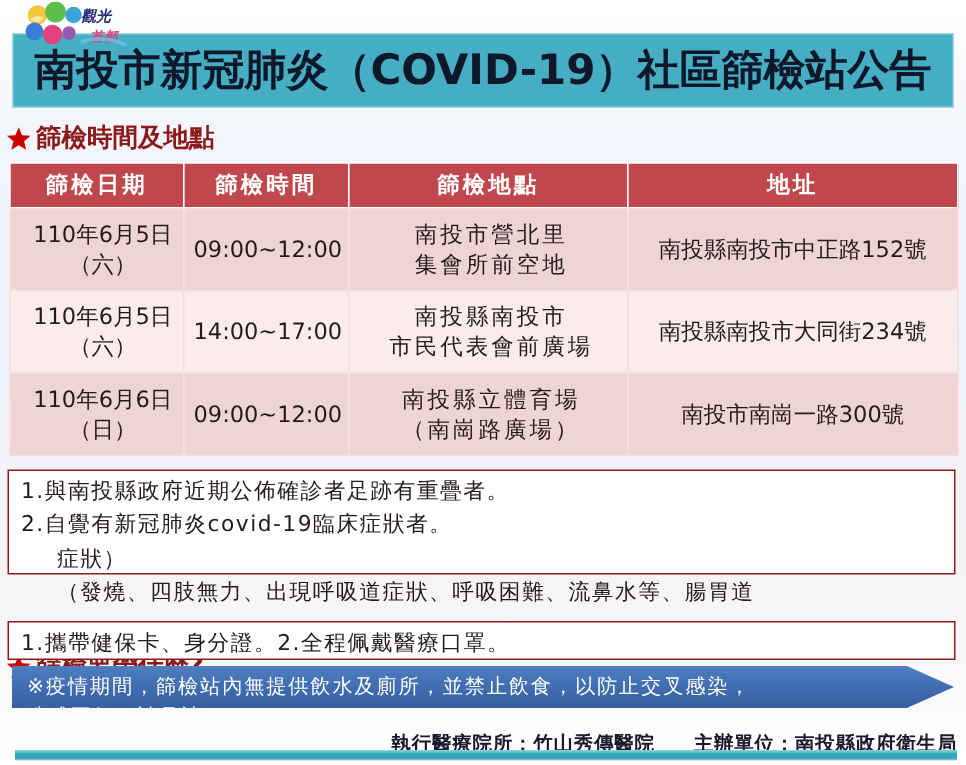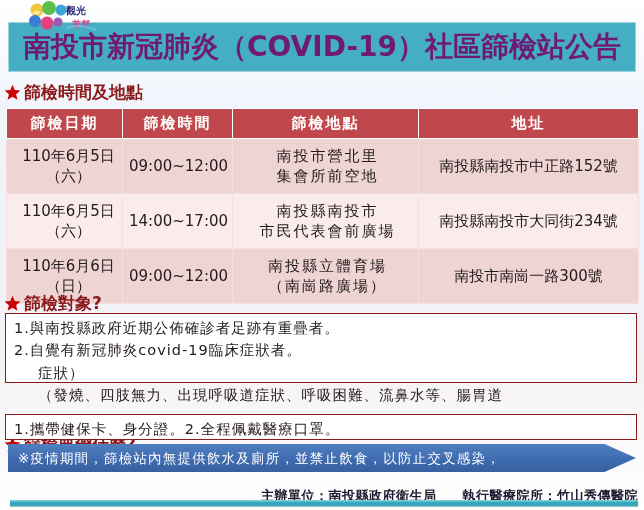--- a/index.html
+++ b/index.html
@@ -14,45 +14,46 @@
     position: relative;
     width: 644px;
     height: 510px;
     overflow: hidden;
     background: linear-gradient(180deg, #ffffff 0%, #f2f5fb 18%, #eef2fa 45%, #f6f3f5 75%, #ffffff 100%);
   }
 
   
   .logo {
     position: absolute;
-    left: 26px;
+    left: 14px;
     top: 1px;
     width: 74px;
     height: 32px;
     z-index: 5;
+    font-style: italic;
   }
 
   
   .title-banner {
     position: absolute;
     left: 8px;
     top: 22px;
     width: 628px;
     height: 50px;
     background: #45aec2;
     border: 1px solid #9fd4de;
     box-sizing: border-box;
     display: flex;
     align-items: center;
     justify-content: center;
   }
   .title-text {
     font-size: 28px;
     font-weight: bold;
-    color: #701a75;
+    color: #0f172a;
     letter-spacing: 0px;
     white-space: nowrap;
     line-height: 1;
   }
 
   
   .section-head {
     position: absolute;
     left: 4px;
     display: flex;
@@ -252,28 +253,20 @@
         <td class="c-time">09:00~12:00</td>
         <td class="c-place">
           <span class="cellline">南投縣立體育場</span>
           <span class="cellline">（南崗路廣場）</span>
         </td>
         <td class="c-addr">南投市南崗一路300號</td>
       </tr>
     </tbody>
   </table>
 
-  <div class="section-head" style="top:295px;">
-    <span class="star-icon">
-      <svg width="17" height="17" viewBox="0 0 20 20" xmlns="http://www.w3.org/2000/svg">
-        <polygon points="10,1 12.6,7.2 19.3,7.6 14.2,12 15.8,18.6 10,15 4.2,18.6 5.8,12 0.7,7.6 7.4,7.2" fill="#cc0000"></polygon>
-      </svg>
-    </span>
-    <span class="section-label">篩檢對象?</span>
-  </div>
 
   <div class="box" style="top:313px; height:70px;">
     <div class="box-line">1.與南投縣政府近期公佈確診者足跡有重疊者。</div>
     <div class="box-line">2.自覺有新冠肺炎covid-19臨床症狀者。</div>
     <div class="box-line indent">症狀）</div>
     <div class="box-line indent">（發燒、四肢無力、出現呼吸道症狀、呼吸困難、流鼻水等、腸胃道</div>
   </div>
 
   <div class="section-head" style="top:396px;margin-top:40px;">
     <span class="star-icon">
@@ -287,19 +280,19 @@
   <div class="box" style="top:414px; height:26px;">
     <div class="box-line">1.攜帶健保卡、身分證。2.全程佩戴醫療口罩。</div>
   </div>
 
   <div class="notice">
     <div class="notice-line">※疫情期間，篩檢站內無提供飲水及廁所，並禁止飲食，以防止交叉感染，</div>
     <div class="notice-line">造成不便，請見諒！</div>
   </div>
 
   <div class="footer-credits">
+    <span>執行醫療院所：竹山秀傳醫院</span>
     <span>主辦單位：南投縣政府衛生局</span>
-    <span>執行醫療院所：竹山秀傳醫院</span>
   </div>
 
   <div class="footer-bar"></div>
 
 </div>
 
 </body></html>

